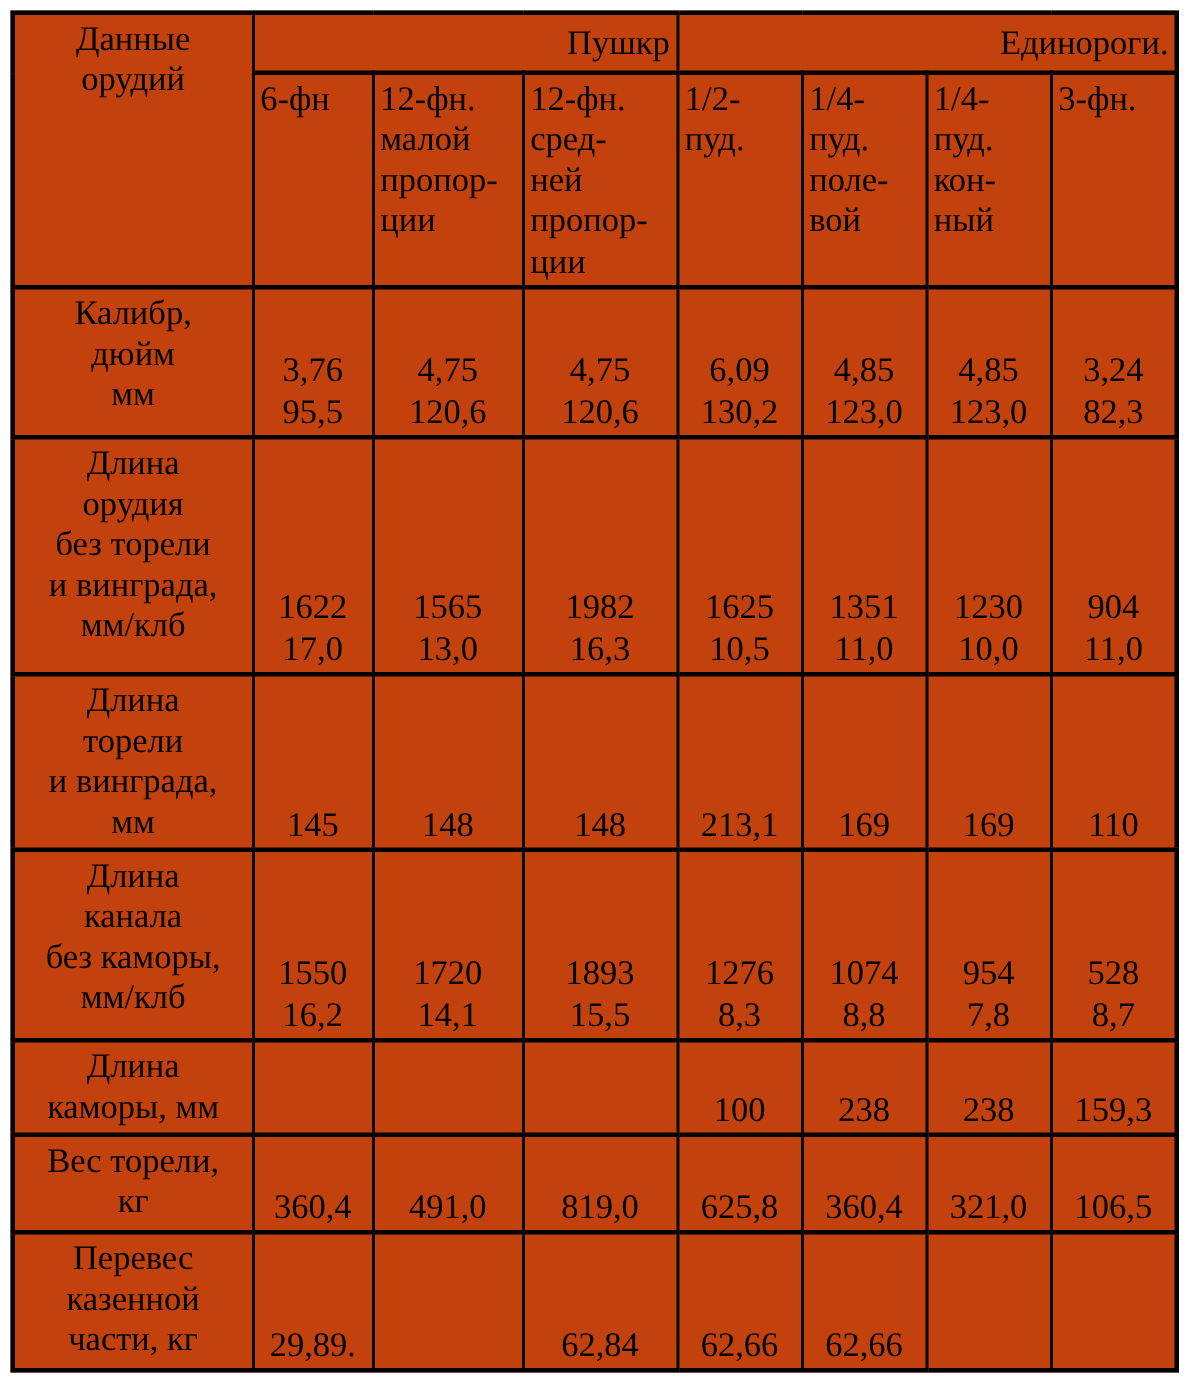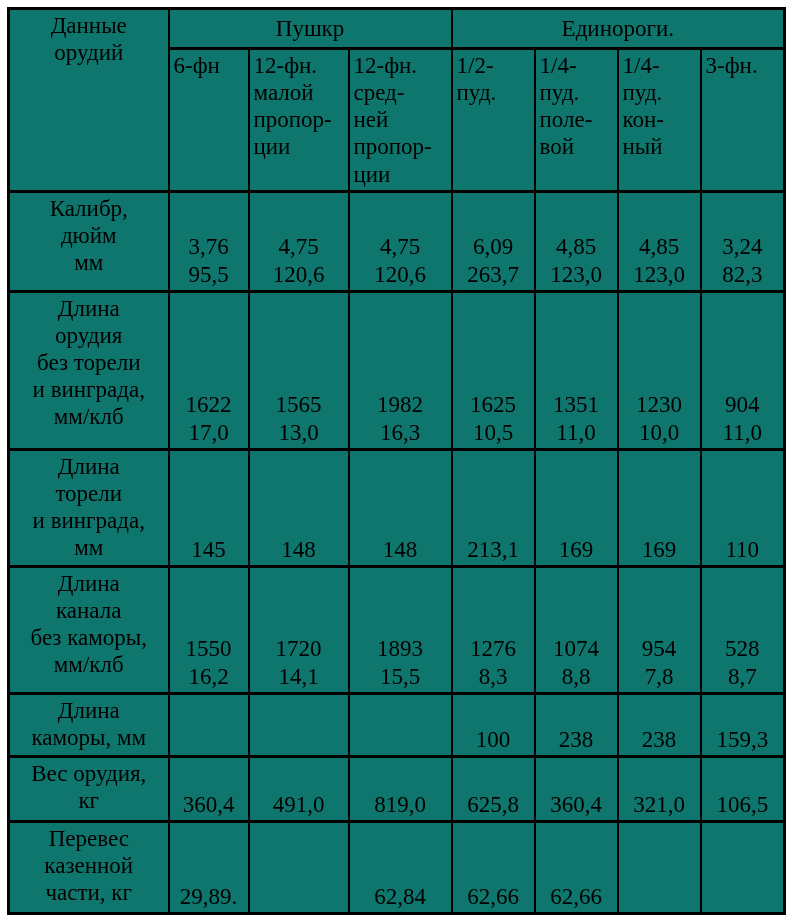--- a/index.html
+++ b/index.html
@@ -15,42 +15,42 @@
   .page {
     width: 790px;
     height: 918px;
     padding: 7px;
   }
   table.artillery {
     border-collapse: collapse;
     width: 776px;
     height: 904px;
     table-layout: fixed;
-    background: #0f766e;
+    background: #c2410c;
   }
   table.artillery td {
     border-left: 2px solid #000;
     border-right: 2px solid #000;
     border-top: 3px solid #000;
     border-bottom: 3px solid #000;
     font-size: 23px;
     line-height: 1.18;
     white-space: pre-line;
     padding: 2px 4px;
     overflow: hidden;
   }
   table.artillery { border: 3px solid #000; }
 
   td.corner {
     vertical-align: top;
     text-align: center;
     padding-top: 10px;
   }
   td.group {
-    text-align: center;
+    text-align: right;
     vertical-align: middle;
     border-bottom-width: 2px;
     height: 40px;
   }
   td.colhead {
     vertical-align: top;
     border-top-width: 2px;
     padding-top: 6px;
   }
   td.rowlabel {
@@ -117,21 +117,21 @@
       <td class="rowlabel">Калибр,
 дюйм
 мм</td>
       <td class="val">3,76
 95,5</td>
       <td class="val">4,75
 120,6</td>
       <td class="val">4,75
 120,6</td>
       <td class="val">6,09
-263,7</td>
+130,2</td>
       <td class="val">4,85
 123,0</td>
       <td class="val">4,85
 123,0</td>
       <td class="val">3,24
 82,3</td>
     </tr>
 
     <tr style="height:158px">
       <td class="rowlabel">Длина
@@ -196,21 +196,21 @@
       <td class="val"></td>
       <td class="val"></td>
       <td class="val"></td>
       <td class="val">100</td>
       <td class="val">238</td>
       <td class="val">238</td>
       <td class="val">159,3</td>
     </tr>
 
     <tr style="height:65px">
-      <td class="rowlabel">Вес орудия,
+      <td class="rowlabel">Вес торели,
 кг</td>
       <td class="val">360,4</td>
       <td class="val">491,0</td>
       <td class="val">819,0</td>
       <td class="val">625,8</td>
       <td class="val">360,4</td>
       <td class="val">321,0</td>
       <td class="val">106,5</td>
     </tr>
 

